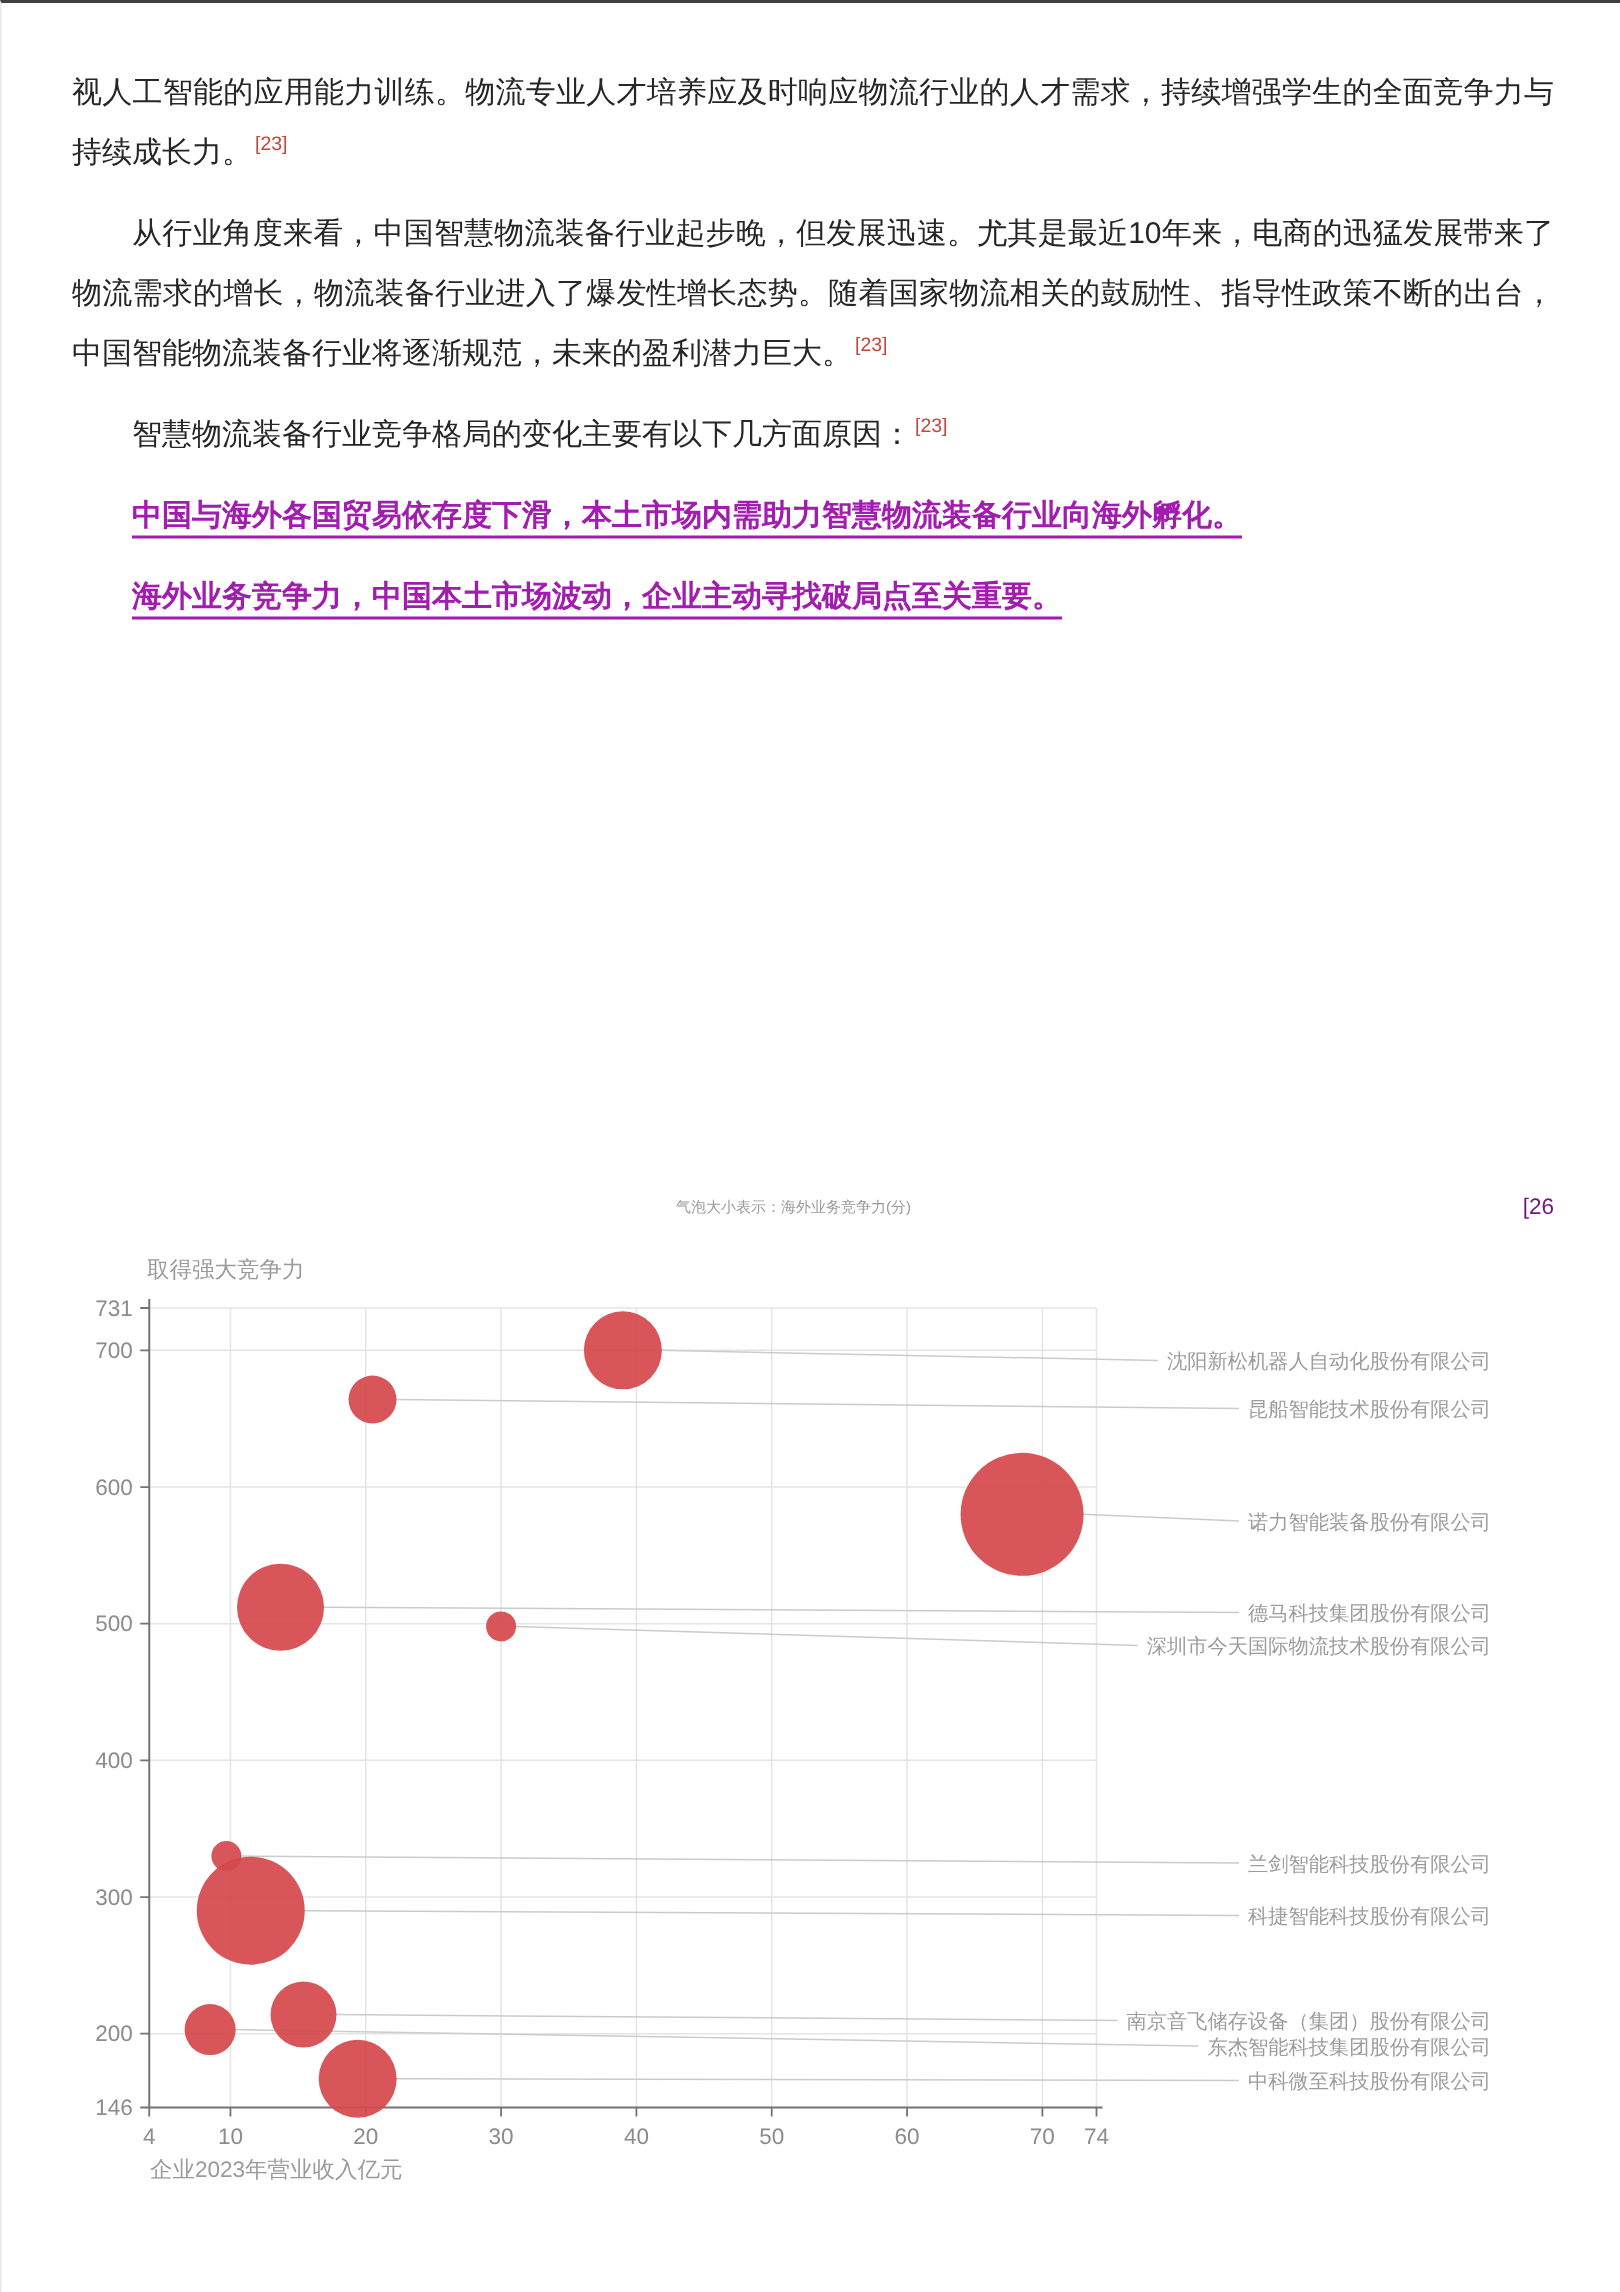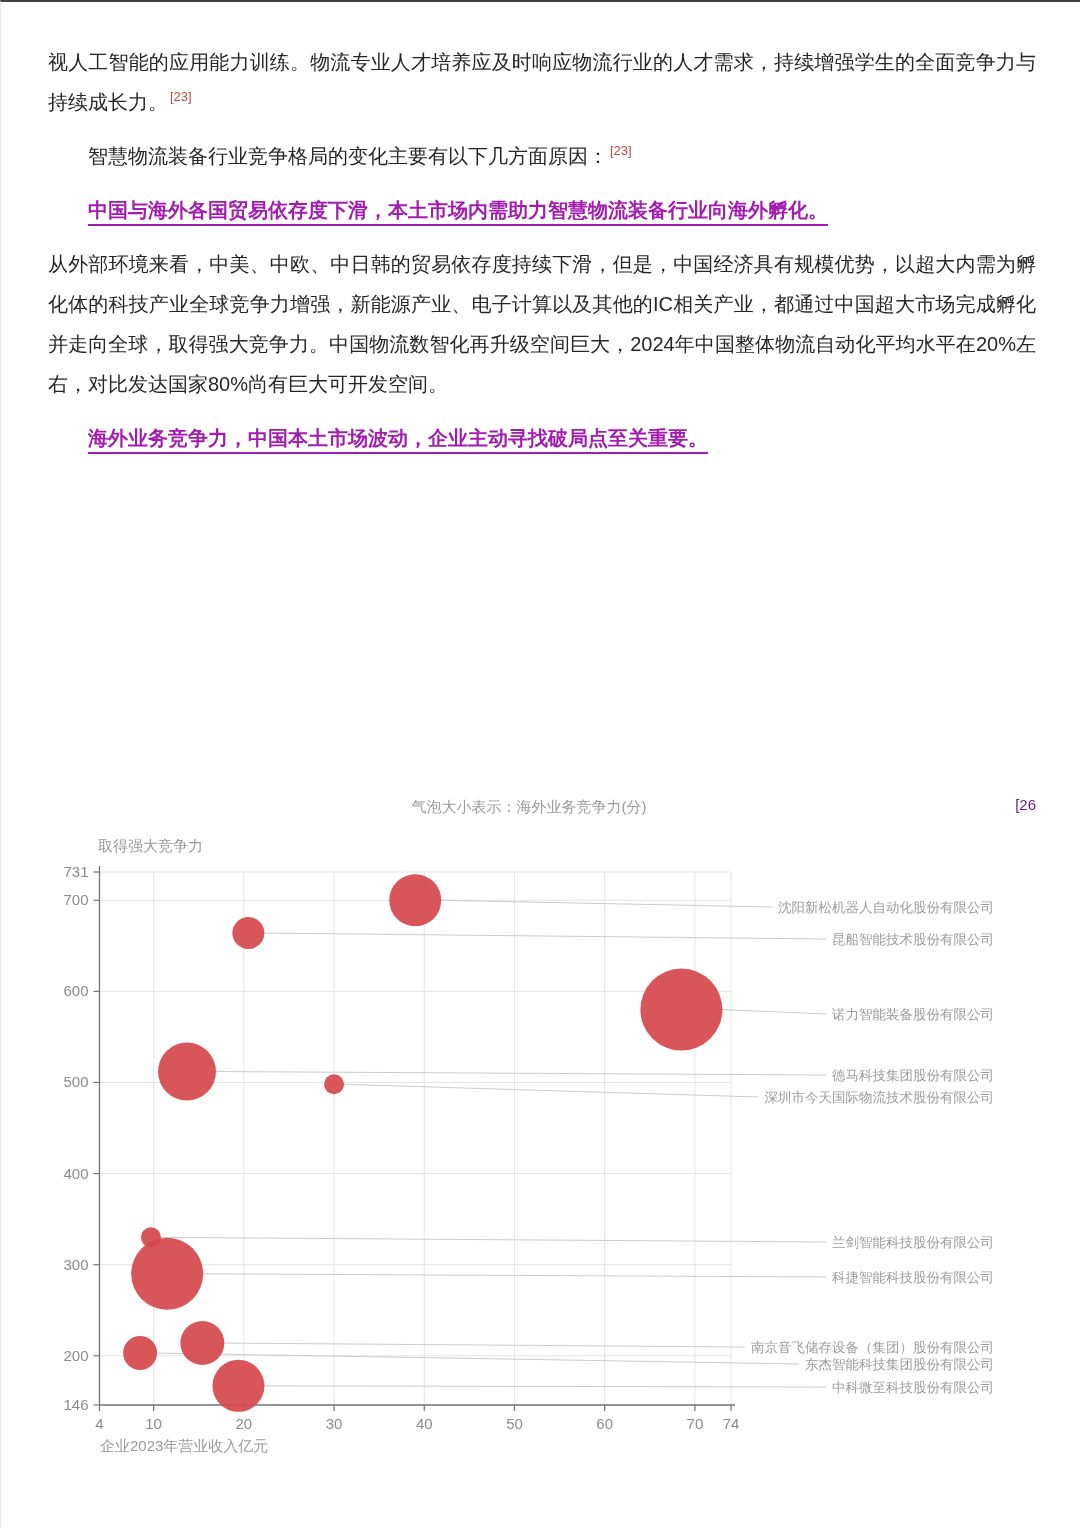--- a/index.html
+++ b/index.html
@@ -11,35 +11,35 @@
   .text-block{
     position:absolute;left:47px;right:45px;top:40px;
     font-size:20px;line-height:40px;color:#262626;text-align:justify;
   }
   p.para{margin:0 0 14px 0;}
   p.para.indent{text-indent:2em;}
   p.para.heading{font-weight:bold;margin-top:12px;color:#a21caf;}
   span.hl{text-decoration:underline;text-underline-offset:7px;text-decoration-thickness:1.5px;}
   sup.cite{color:#c2483d;font-size:13px;line-height:0;vertical-align:super;margin-left:2px;font-weight:normal;}
   .chart{position:absolute;left:0;top:790px;width:1080px;height:700px;}
-  .chart-title{position:absolute;top:6px;left:0;width:1056px;text-align:center;color:#9a9a9a;font-size:15px;}
+  .chart-title{position:absolute;top:6px;left:0;width:1056px;text-align:center;color:#9a9a9a;font-size:10px;}
   .chart-cite{position:absolute;top:4px;right:45px;color:#701a75;font-size:15px;}
   .y-title{position:absolute;top:45px;left:97px;color:#9a9a9a;font-size:15px;}
   .x-title{position:absolute;top:645px;left:99px;width:631px;text-align:left;color:#9a9a9a;font-size:15px;}
   svg.plot{position:absolute;top:60px;left:0;width:1080px;height:580px;}
 </style>
 </head>
 <body>
 
 <div class="page">
   <div class="text-block">
       <p class="para"><span>视人工智能的应用能力训练。物流专业人才培养应及时响应物流行业的人才需求，持续增强学生的全面竞争力与持续成长力。</span><sup class="cite">[23]</sup></p>
+      <p class="para indent"><span>从行业角度来看，中国智慧物流装备行业起步晚，但发展迅速。尤其是最近10年来，电商的迅猛发展带来了物流需求的增长，物流装备行业进入了爆发性增长态势。随着国家物流相关的鼓励性、指导性政策不断的出台，中国智能物流装备行业将逐渐规范，未来的盈利潜力巨大。</span><sup class="cite">[23]</sup></p>
       <p class="para indent"><span>智慧物流装备行业竞争格局的变化主要有以下几方面原因：</span><sup class="cite">[23]</sup></p>
       <p class="para heading indent"><span class="hl">中国与海外各国贸易依存度下滑，本土市场内需助力智慧物流装备行业向海外孵化。</span></p>
-      <p class="para"><span>从外部环境来看，中美、中欧、中日韩的贸易依存度持续下滑，但是，中国经济具有规模优势，以超大内需为孵化体的科技产业全球竞争力增强，新能源产业、电子计算以及其他的IC相关产业，都通过中国超大市场完成孵化并走向全球，取得强大竞争力。中国物流数智化再升级空间巨大，2024年中国整体物流自动化平均水平在20%左右，对比发达国家80%尚有巨大可开发空间。</span></p>
       <p class="para heading indent"><span class="hl">海外业务竞争力，中国本土市场波动，企业主动寻找破局点至关重要。</span></p>
     </div>
 
   <div class="chart">
     <div class="chart-title">气泡大小表示：海外业务竞争力(分)</div>
     <div class="chart-cite">[26</div>
     <div class="y-title">取得强大竞争力</div>
     <svg class="plot" viewBox="0 0 1080 580" xmlns="http://www.w3.org/2000/svg">
         <line x1="98.5" y1="503.8" x2="730" y2="503.8" stroke="#e4e4e4" stroke-width="1"></line>
         <line x1="98.5" y1="412.68888888888887" x2="730" y2="412.68888888888887" stroke="#e4e4e4" stroke-width="1"></line>

